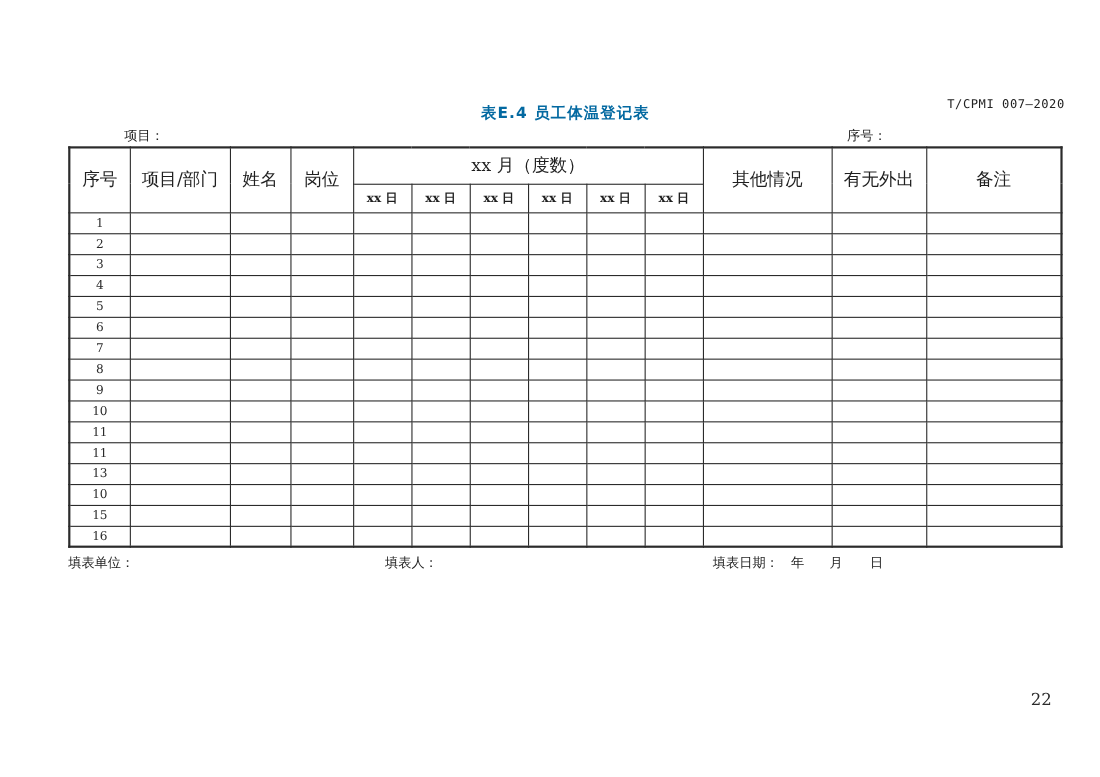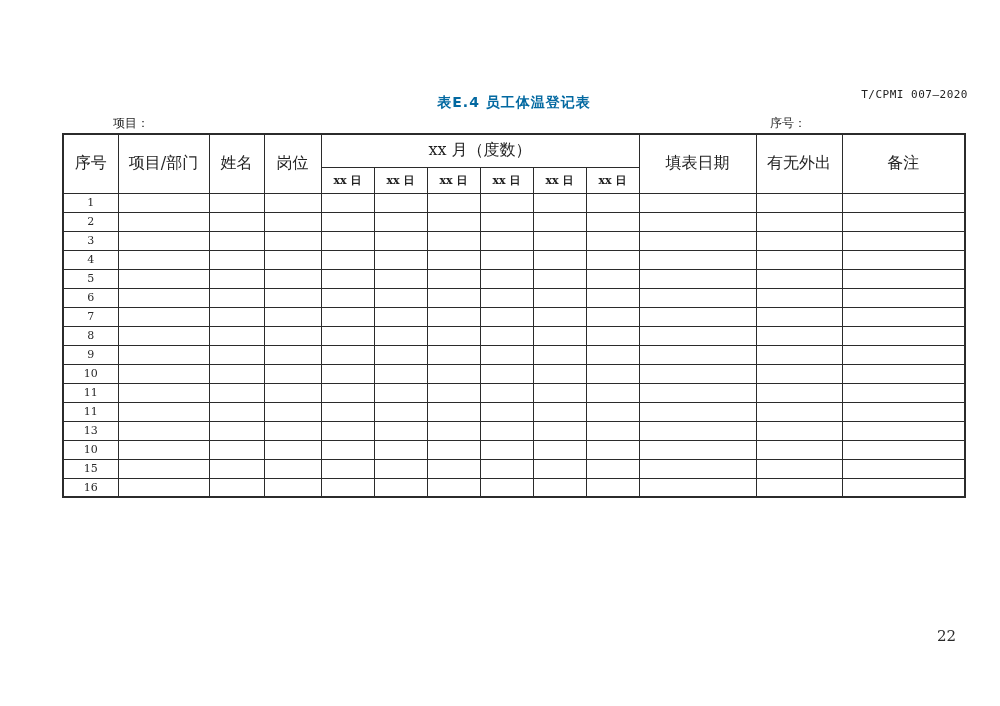--- a/index.html
+++ b/index.html
@@ -126,21 +126,21 @@
       <col style="width:86px">
       <col>
     </colgroup>
     <thead>
       <tr class="group-row">
         <th rowspan="2">序号</th>
         <th rowspan="2">项目/部门</th>
         <th rowspan="2">姓名</th>
         <th rowspan="2">岗位</th>
         <th colspan="6">xx 月（度数）</th>
-        <th rowspan="2">填表日期</th>
+        <th rowspan="2">其他情况</th>
         <th rowspan="2">有无外出</th>
         <th rowspan="2">备注</th>
       </tr>
       <tr class="day-row" id="day-header-row">
           <th>xx 日</th>
           <th>xx 日</th>
           <th>xx 日</th>
           <th>xx 日</th>
           <th>xx 日</th>
           <th>xx 日</th>
@@ -383,16 +383,24 @@
           <td></td>
           <td></td>
           <td></td>
           <td></td>
           <td></td>
           <td></td>
         </tr>
       </tbody>
   </table>
 
+  <div class="footer-row">
+    <span class="f-unit">填表单位：</span>
+    <span class="f-filler">填表人：</span>
+    <span class="f-date">填表日期：</span>
+    <span class="f-year">年</span>
+    <span class="f-month">月</span>
+    <span class="f-day">日</span>
+  </div>
 
   <div class="page-number">22</div>
 
 </div>
 
 </body></html>

